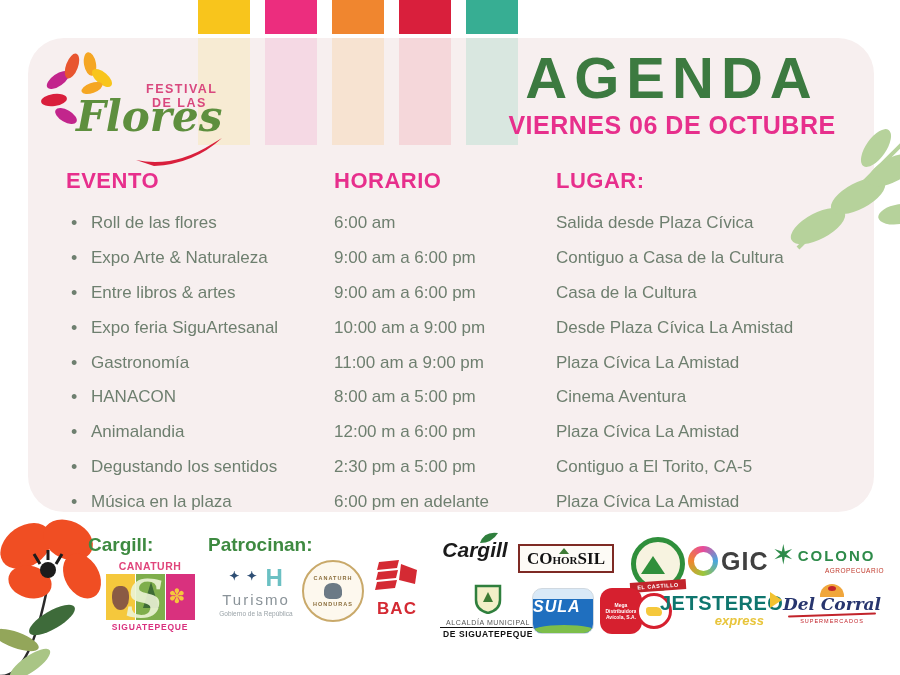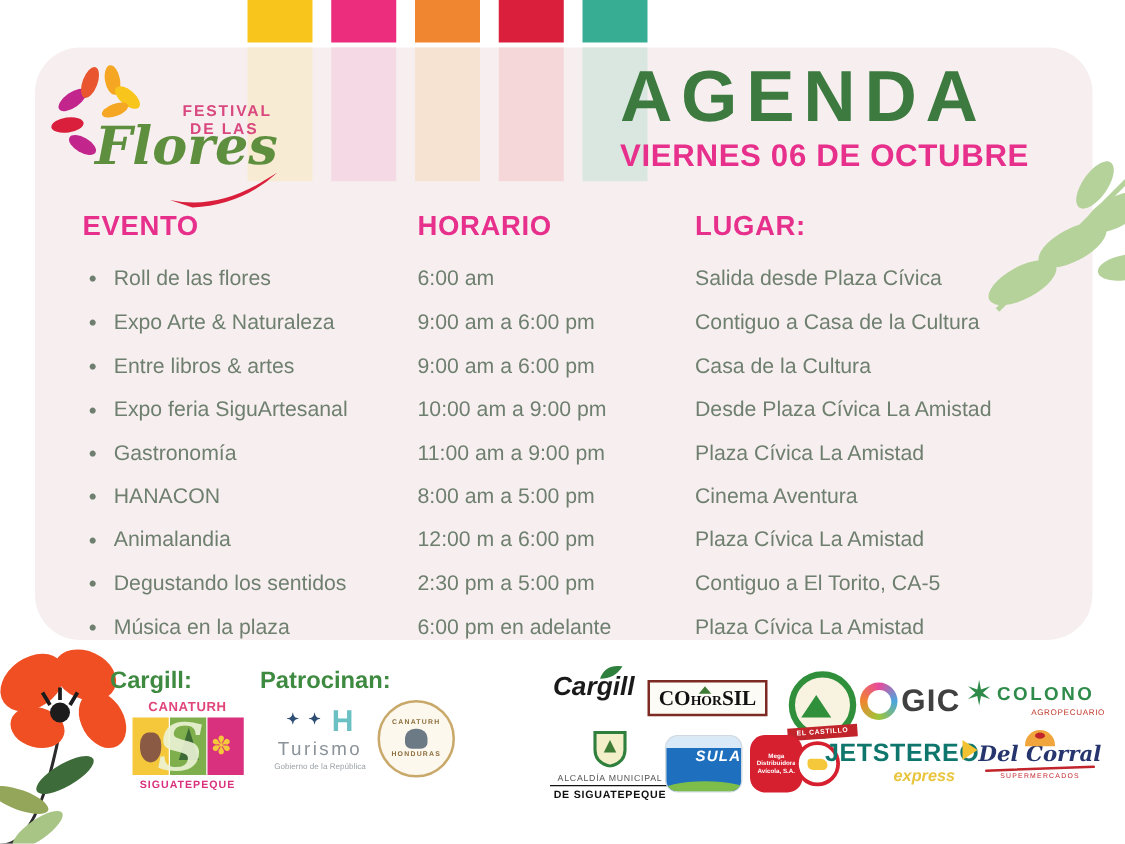--- a/index.html
+++ b/index.html
@@ -16,21 +16,21 @@
   .brand{position:absolute;left:36px;top:50px;width:180px;height:110px;z-index:4;}
   .brand .petals{position:absolute;left:0;top:2px;}
   .brand .festival-line{position:absolute;left:86px;font-size:12.5px;font-weight:800;
         color:#D9487E;letter-spacing:1.5px;margin-left:24px;}
   .brand .l1{top:32px;}
   .brand .l2{top:46px;left:92px;}
   .brand .script{position:absolute;left:40px;top:42px;font-family:"DejaVu Serif",serif;
         font-style:italic;font-weight:700;font-size:42px;color:#5E8F3E;}
   .brand .swoosh{position:absolute;left:98px;top:88px;}
   
-  .titleblock{position:absolute;left:496px;top:48px;width:372px;z-index:4;}
+  .titleblock{position:absolute;left:486px;top:48px;width:372px;text-align:center;z-index:4;}
   .title{font-size:58px;font-weight:800;letter-spacing:7px;color:#3C7A40;line-height:1.05;}
   .subtitle{font-size:25px;font-weight:800;letter-spacing:0.5px;color:#E72F8C;margin-top:2px;}
   
   .leaves{position:absolute;left:788px;top:128px;z-index:2;}
   
   .agenda{position:absolute;left:66px;top:168px;width:792px;z-index:4;}
   .agenda .hdr{display:grid;grid-template-columns:268px 222px 1fr;font-size:22px;
         font-weight:800;color:#E72F8C;letter-spacing:0.5px;height:38px;align-items:start;}
   .agenda .row{display:grid;grid-template-columns:268px 222px 1fr;height:34.8px;
         font-size:17px;color:#6E7F6F;align-items:center;}
@@ -105,22 +105,22 @@
   .colono .sub{font-size:6.5px;color:#C0392B;text-align:right;margin-top:-2px;letter-spacing:0.5px;}
   
   .alcaldia{position:absolute;left:440px;top:584px;width:96px;text-align:center;z-index:5;}
   .alcaldia .l1{font-size:7px;color:#555;letter-spacing:0.6px;margin-top:1px;}
   .alcaldia .l2{font-size:8.5px;font-weight:800;color:#111;letter-spacing:0.6px;
         border-top:1.5px solid #111;margin-top:1px;padding-top:1px;}
   
   .sula{position:absolute;left:532px;top:588px;width:62px;height:50px;z-index:5;}
   .sula .box{width:60px;height:44px;border-radius:10px;background:linear-gradient(#D9E9F7 0%,#D9E9F7 22%,#1F6FBF 22%,#1F6FBF 100%);
         position:relative;overflow:hidden;border:1px solid #cfd8e0;}
-  .sula .name{position:absolute;left:0;top:9px;width:100%;text-align:right;color:#fff;
-        font-size:12px;font-weight:800;font-style:italic;letter-spacing:1px;}
+  .sula .name{position:absolute;left:0;top:9px;width:100%;text-align:left;color:#fff;
+        font-size:16px;font-weight:800;font-style:italic;letter-spacing:1px;}
   .sula .grass{position:absolute;left:-4px;bottom:-8px;width:70px;height:16px;background:#7DBE4A;
         border-radius:50% 50% 0 0;}
   
   .mega{position:absolute;left:600px;top:588px;display:flex;align-items:center;z-index:5;}
   .mega .blob{width:38px;height:42px;background:#D6202F;border-radius:12px;color:#fff;
         font-size:5px;font-weight:700;display:flex;align-items:center;justify-content:center;
         text-align:center;padding:2px;}
   .mega .oval{width:30px;height:30px;border-radius:50%;border:3px solid #D6202F;background:#fff;
         margin-left:-6px;display:flex;align-items:center;justify-content:center;}
   .mega .hn{width:16px;height:9px;background:#F5C83C;border-radius:3px 6px 4px 5px;}
@@ -290,20 +290,31 @@
     <div class="name">Turismo</div>
     <div class="sub">Gobierno de la República</div>
   </div>
 
   <div class="badge">
     <span class="bt">CANATURH</span>
     <div class="zebra"></div>
     <span class="bt">HONDURAS</span>
   </div>
 
+  <div class="bac">
+    <svg width="44" height="34" viewBox="0 0 44 34">
+      <g fill="#D42A33">
+        <polygon points="4,2 24,0 22,8 2,10"></polygon>
+        <polygon points="3,12 23,10 21,18 1,20"></polygon>
+        <polygon points="2,22 22,20 20,28 0,30"></polygon>
+        <polygon points="26,4 42,10 40,24 24,20"></polygon>
+      </g>
+    </svg>
+    <div class="name">BAC</div>
+  </div>
 
   <div class="cargill">
     <svg class="leaf" width="22" height="14" viewBox="0 0 22 14">
       <path d="M2 12 Q6 0 20 2 Q14 12 2 12Z" fill="#2F7F3D"></path>
     </svg>
     <div class="name">Cargill</div>
   </div>
 
   <div class="cohorsil">
     <span class="big">CO</span><span class="small">HOR</span><span class="big">SIL</span>

